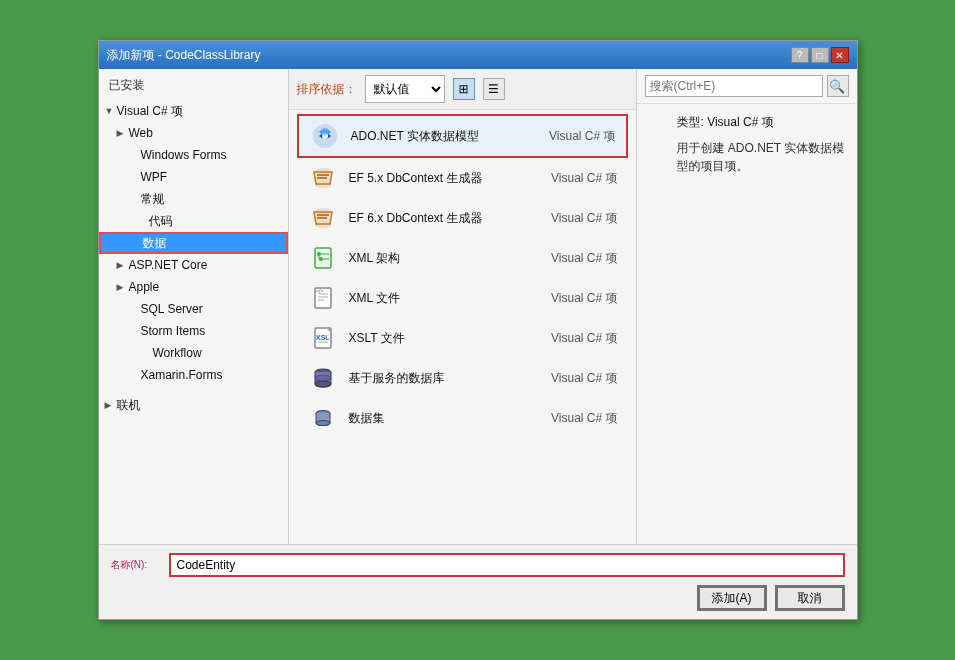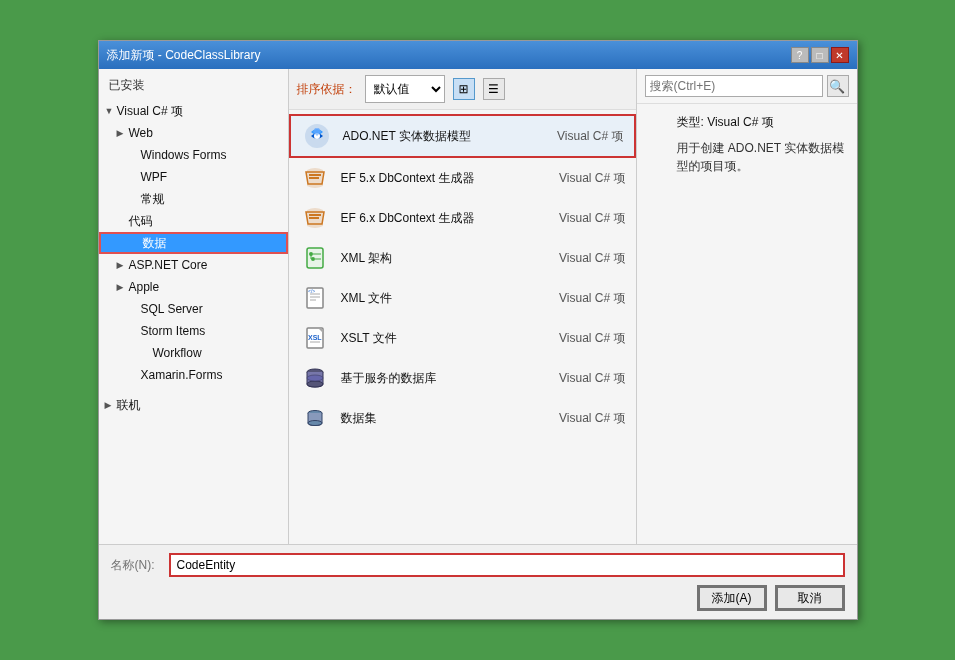--- a/index.html
+++ b/index.html
@@ -139,21 +139,21 @@
       cursor: pointer;
       display: flex;
       align-items: center;
       justify-content: center;
       font-size: 12px;
     }
     .view-btn.active { background: #c8dff5; border-color: #5599cc; }
     .items-list {
       flex: 1;
       overflow-y: auto;
-      padding: 4px 0;
+      padding: 4px 8px;
     }
     .item-row {
       display: flex;
       align-items: center;
       padding: 4px 10px;
       cursor: pointer;
       gap: 10px;
       min-height: 36px;
     }
     .item-row.selected {
@@ -237,21 +237,21 @@
       display: flex;
       flex-direction: column;
       gap: 8px;
       flex-shrink: 0;
     }
     .name-row {
       display: flex;
       align-items: center;
       gap: 8px;
     }
-    .name-label { font-size: 12px; color: #737373; min-width: 50px; }
+    .name-label { font-size: 10px; color: #be185d; min-width: 50px; }
     .name-input {
       flex: 1;
       height: 24px;
       border: 2px solid #cc3333;
       background: white;
       font-size: 12px;
       padding: 0 6px;
     }
     .btn-row {
       display: flex;
@@ -302,21 +302,21 @@
             <span class="label">Windows Forms</span>
           </div>
           <div class="tree-item" style="padding-left: 30px;">
             <span class="arrow"></span>
             <span class="label">WPF</span>
           </div>
           <div class="tree-item" style="padding-left: 30px;">
             <span class="arrow"></span>
             <span class="label">常规</span>
           </div>
-          <div class="tree-item" style="padding-left: 18px;">
+          <div class="tree-item" style="padding-left: 38px;">
             <span class="arrow"></span>
             <span class="label">代码</span>
           </div>
           <div class="tree-item selected boxed" style="padding-left: 30px;">
             <span class="arrow"></span>
             <span class="label">数据</span>
           </div>
           <div class="tree-item" style="padding-left: 18px;">
             <span class="arrow">▶</span>
             <span class="label">ASP.NET Core</span>

